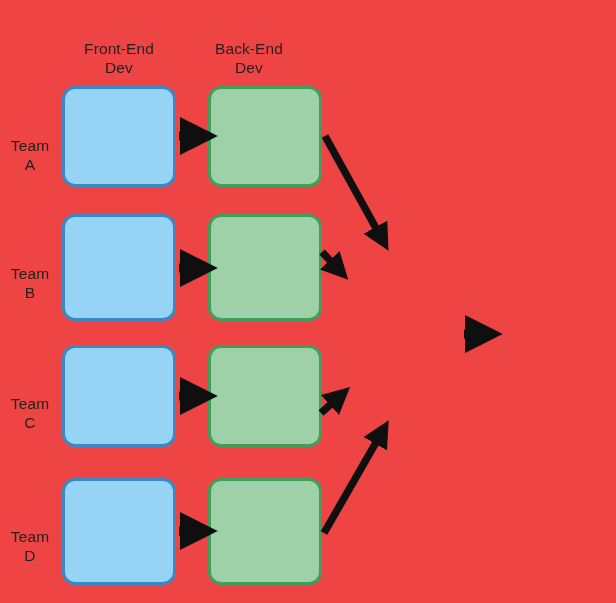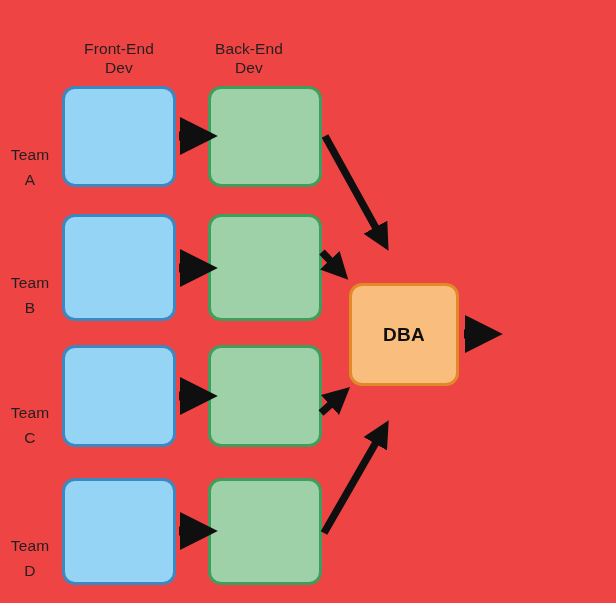--- a/index.html
+++ b/index.html
@@ -24,21 +24,21 @@
     line-height: 19px;
     color: #231f20;
     letter-spacing: 0.1px;
     white-space: pre-line;
     font-weight: 400;
   }
   .row-label {
     position: absolute;
     text-align: center;
     font-size: 15.5px;
-    line-height: 25px;
+    line-height: 19px;
     color: #231f20;
     letter-spacing: 0.1px;
     white-space: pre-line;
     font-weight: 400;
   }
   .node {
     position: absolute;
     box-sizing: border-box;
     border-radius: 13px;
     border-style: solid;
@@ -102,23 +102,20 @@
 
   <div class="node blue" style="left:62px; top:214px; width:114px; height:107px;"></div>
   <div class="node green" style="left:208px; top:214px; width:114px; height:107px;"></div>
 
   <div class="node blue" style="left:62px; top:345px; width:114px; height:102px;"></div>
   <div class="node green" style="left:208px; top:345px; width:114px; height:102px;"></div>
 
   <div class="node blue" style="left:62px; top:478px; width:114px; height:107px;"></div>
   <div class="node green" style="left:208px; top:478px; width:114px; height:107px;"></div>
 
-  <div class="node orange" style="left:349px; top:283px; width:110px; height:103px;">
-    <span class="node-label">DBA</span>
-  </div>
 
 
   <svg class="arrow-layer" viewBox="0 0 616 603">
     <defs>
       <marker id="head-thick" markerWidth="4.2" markerHeight="4.2" refX="2.0" refY="2.1" orient="auto" markerUnits="strokeWidth">
         <path d="M 0,0 L 4.2,2.1 L 0,4.2 z" fill="#0f0f0f"></path>
       </marker>
       <marker id="head-diag" markerWidth="3.6" markerHeight="3.6" refX="1.8" refY="1.8" orient="auto" markerUnits="strokeWidth">
         <path d="M 0,0 L 3.6,1.8 L 0,3.6 z" fill="#0f0f0f"></path>
       </marker>

